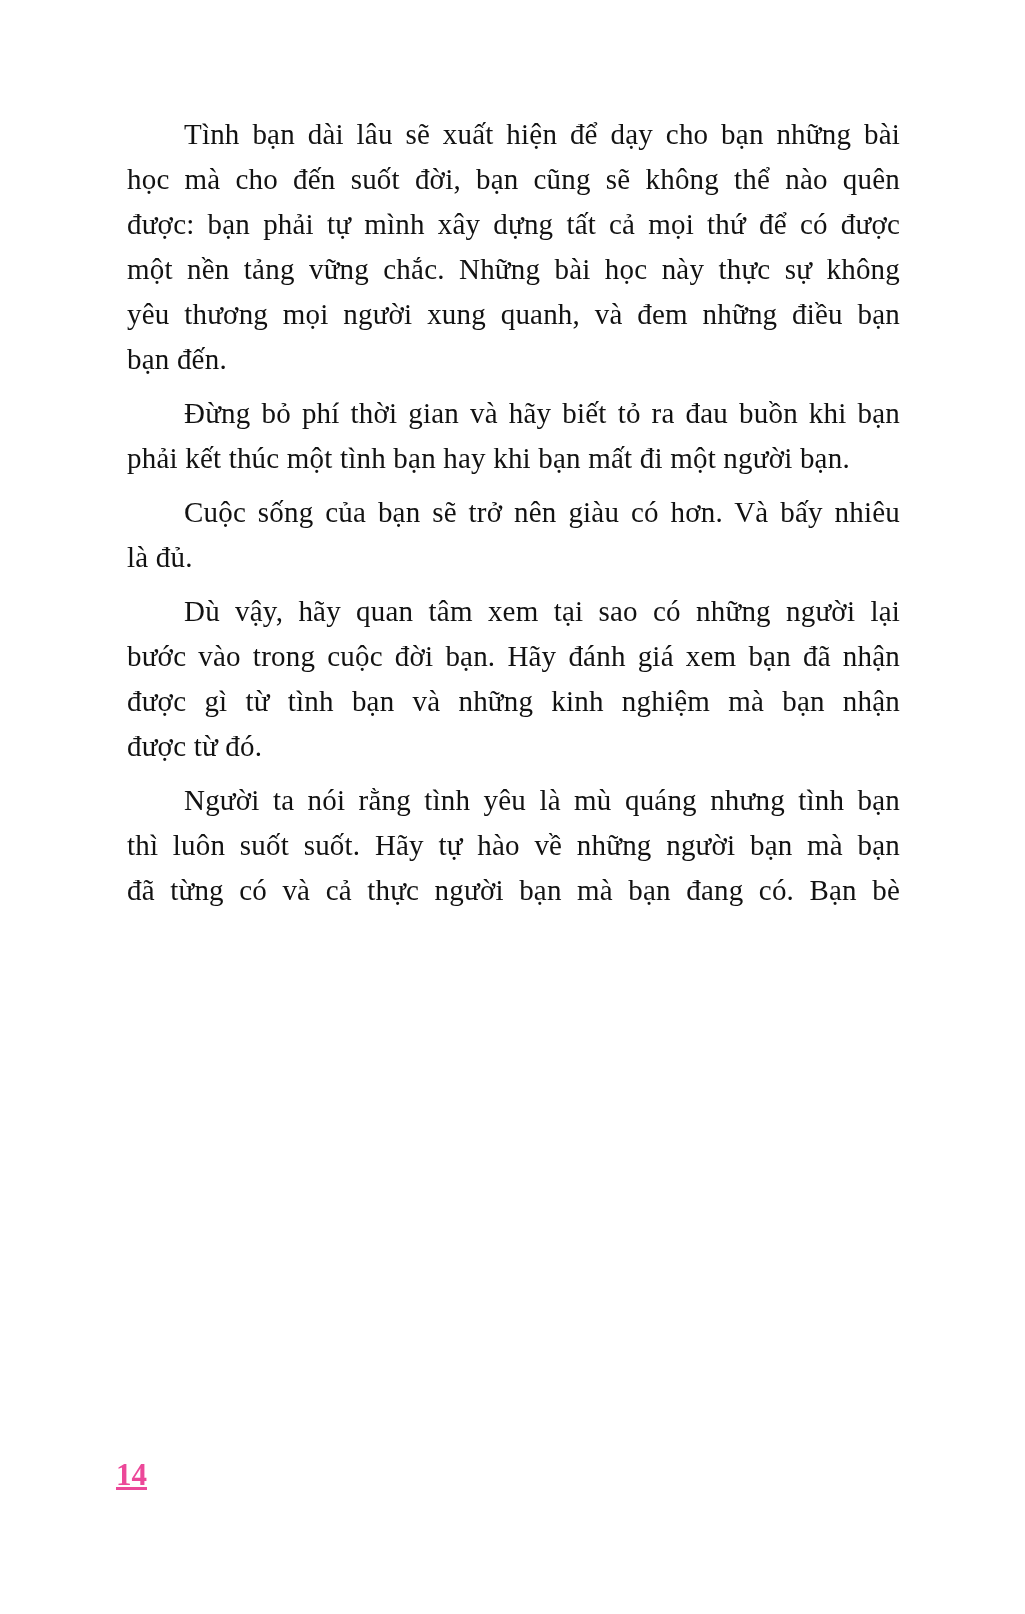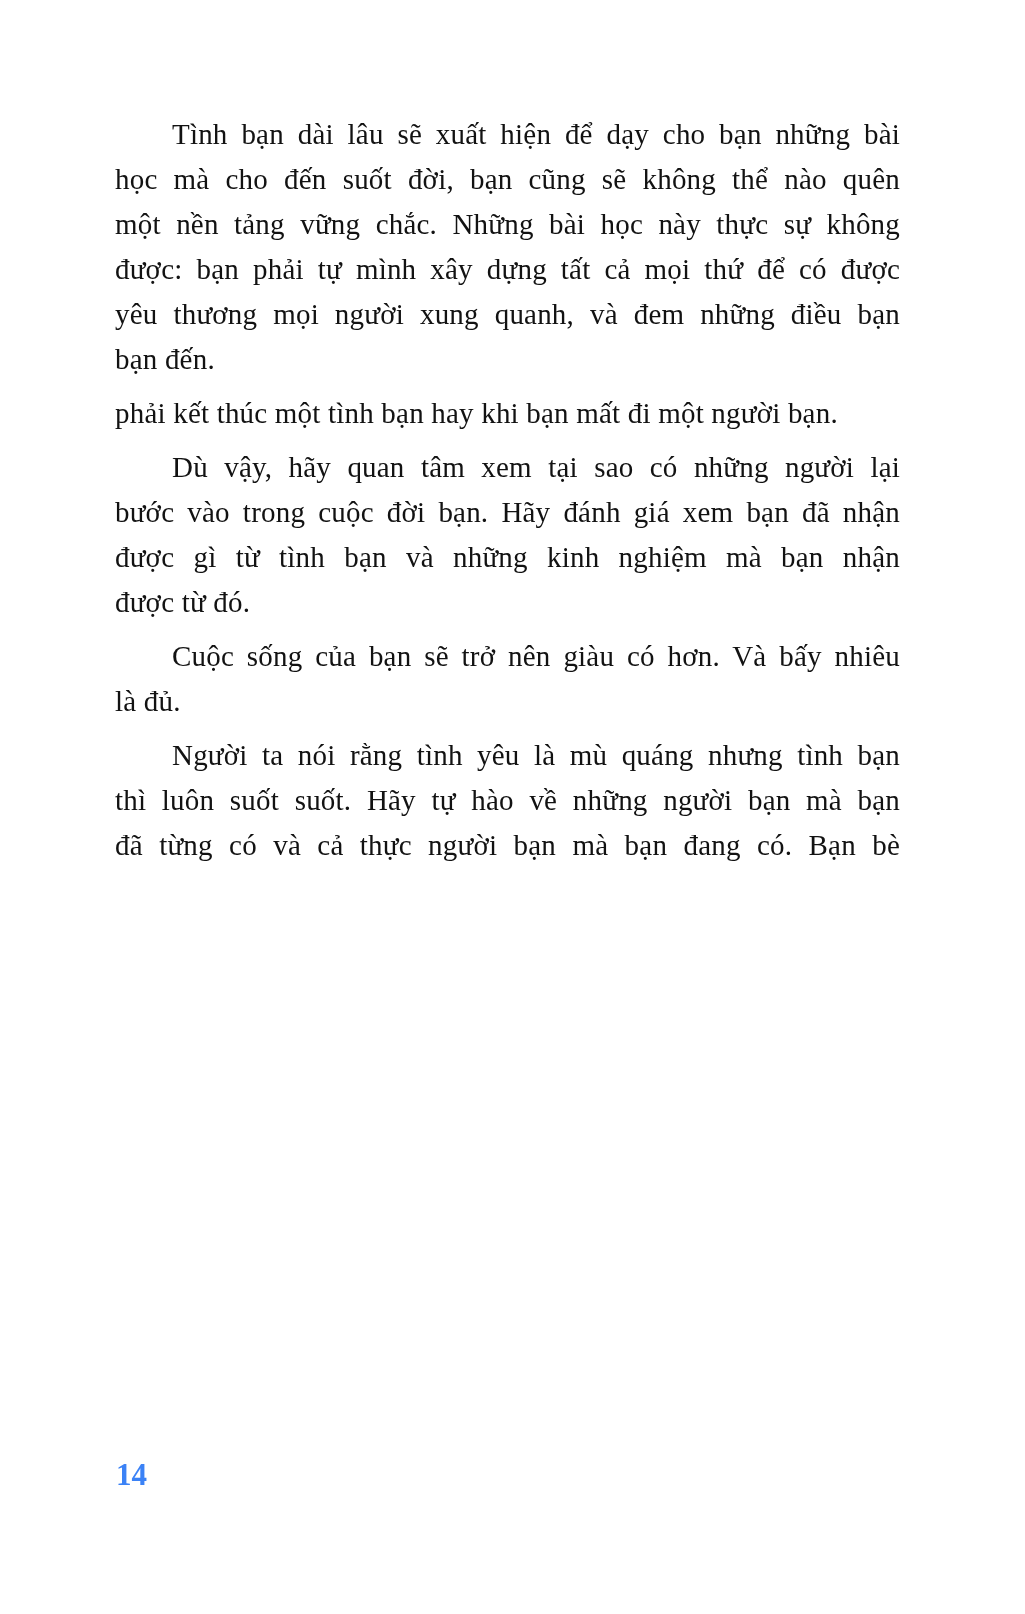--- a/index.html
+++ b/index.html
@@ -21,21 +21,21 @@
     background: #ffffff;
     overflow: hidden;
   }
   .text-block {
     position: absolute;
     left: 115px;
     top: 112px;
     width: 785px;
   }
   .paragraph {
-    margin: 0 0 9px 0;
+    margin: 0 0 9px 12px;
   }
   .line {
     font-size: 29px;
     line-height: 45px;
     height: 45px;
     overflow: hidden;
     text-align: justify;
     text-align-last: justify;
     letter-spacing: 0.2px;
   }
@@ -45,48 +45,50 @@
   .line.last {
     text-align-last: left;
   }
   .page-number {
     position: absolute;
     left: 116px;
     top: 1455px;
     font-size: 31px;
     line-height: 40px;
     font-weight: bold;
-    color: #3b82f6;
+    color: #ec4899;
+    text-decoration: underline;
   }
 </style>
 </head>
 <body>
 
 <div class="page">
   <div class="text-block">
       <div class="paragraph">
         <div class="line first">Tình bạn dài lâu sẽ xuất hiện để dạy cho bạn những bài</div>
         <div class="line">học mà cho đến suốt đời, bạn cũng sẽ không thể nào quên</div>
+        <div class="line">được: bạn phải tự mình xây dựng tất cả mọi thứ để có được</div>
         <div class="line">một nền tảng vững chắc. Những bài học này thực sự không</div>
-        <div class="line">được: bạn phải tự mình xây dựng tất cả mọi thứ để có được</div>
         <div class="line">yêu thương mọi người xung quanh, và đem những điều bạn</div>
         <div class="line last">bạn đến.</div>
       </div>
       <div class="paragraph">
+        <div class="line first">Đừng bỏ phí thời gian và hãy biết tỏ ra đau buồn khi bạn</div>
         <div class="line last">phải kết thúc một tình bạn hay khi bạn mất đi một người bạn.</div>
+      </div>
+      <div class="paragraph">
+        <div class="line first">Cuộc sống của bạn sẽ trở nên giàu có hơn. Và bấy nhiêu</div>
+        <div class="line last">là đủ.</div>
       </div>
       <div class="paragraph">
         <div class="line first">Dù vậy, hãy quan tâm xem tại sao có những người lại</div>
         <div class="line">bước vào trong cuộc đời bạn. Hãy đánh giá xem bạn đã nhận</div>
         <div class="line">được gì từ tình bạn và những kinh nghiệm mà bạn nhận</div>
         <div class="line last">được từ đó.</div>
-      </div>
-      <div class="paragraph">
-        <div class="line first">Cuộc sống của bạn sẽ trở nên giàu có hơn. Và bấy nhiêu</div>
-        <div class="line last">là đủ.</div>
       </div>
       <div class="paragraph">
         <div class="line first">Người ta nói rằng tình yêu là mù quáng nhưng tình bạn</div>
         <div class="line">thì luôn suốt suốt. Hãy tự hào về những người bạn mà bạn</div>
         <div class="line">đã từng có và cả thực người bạn mà bạn đang có. Bạn bè</div>
       </div>
     </div>
   <div class="page-number">14</div>
 </div>
 

